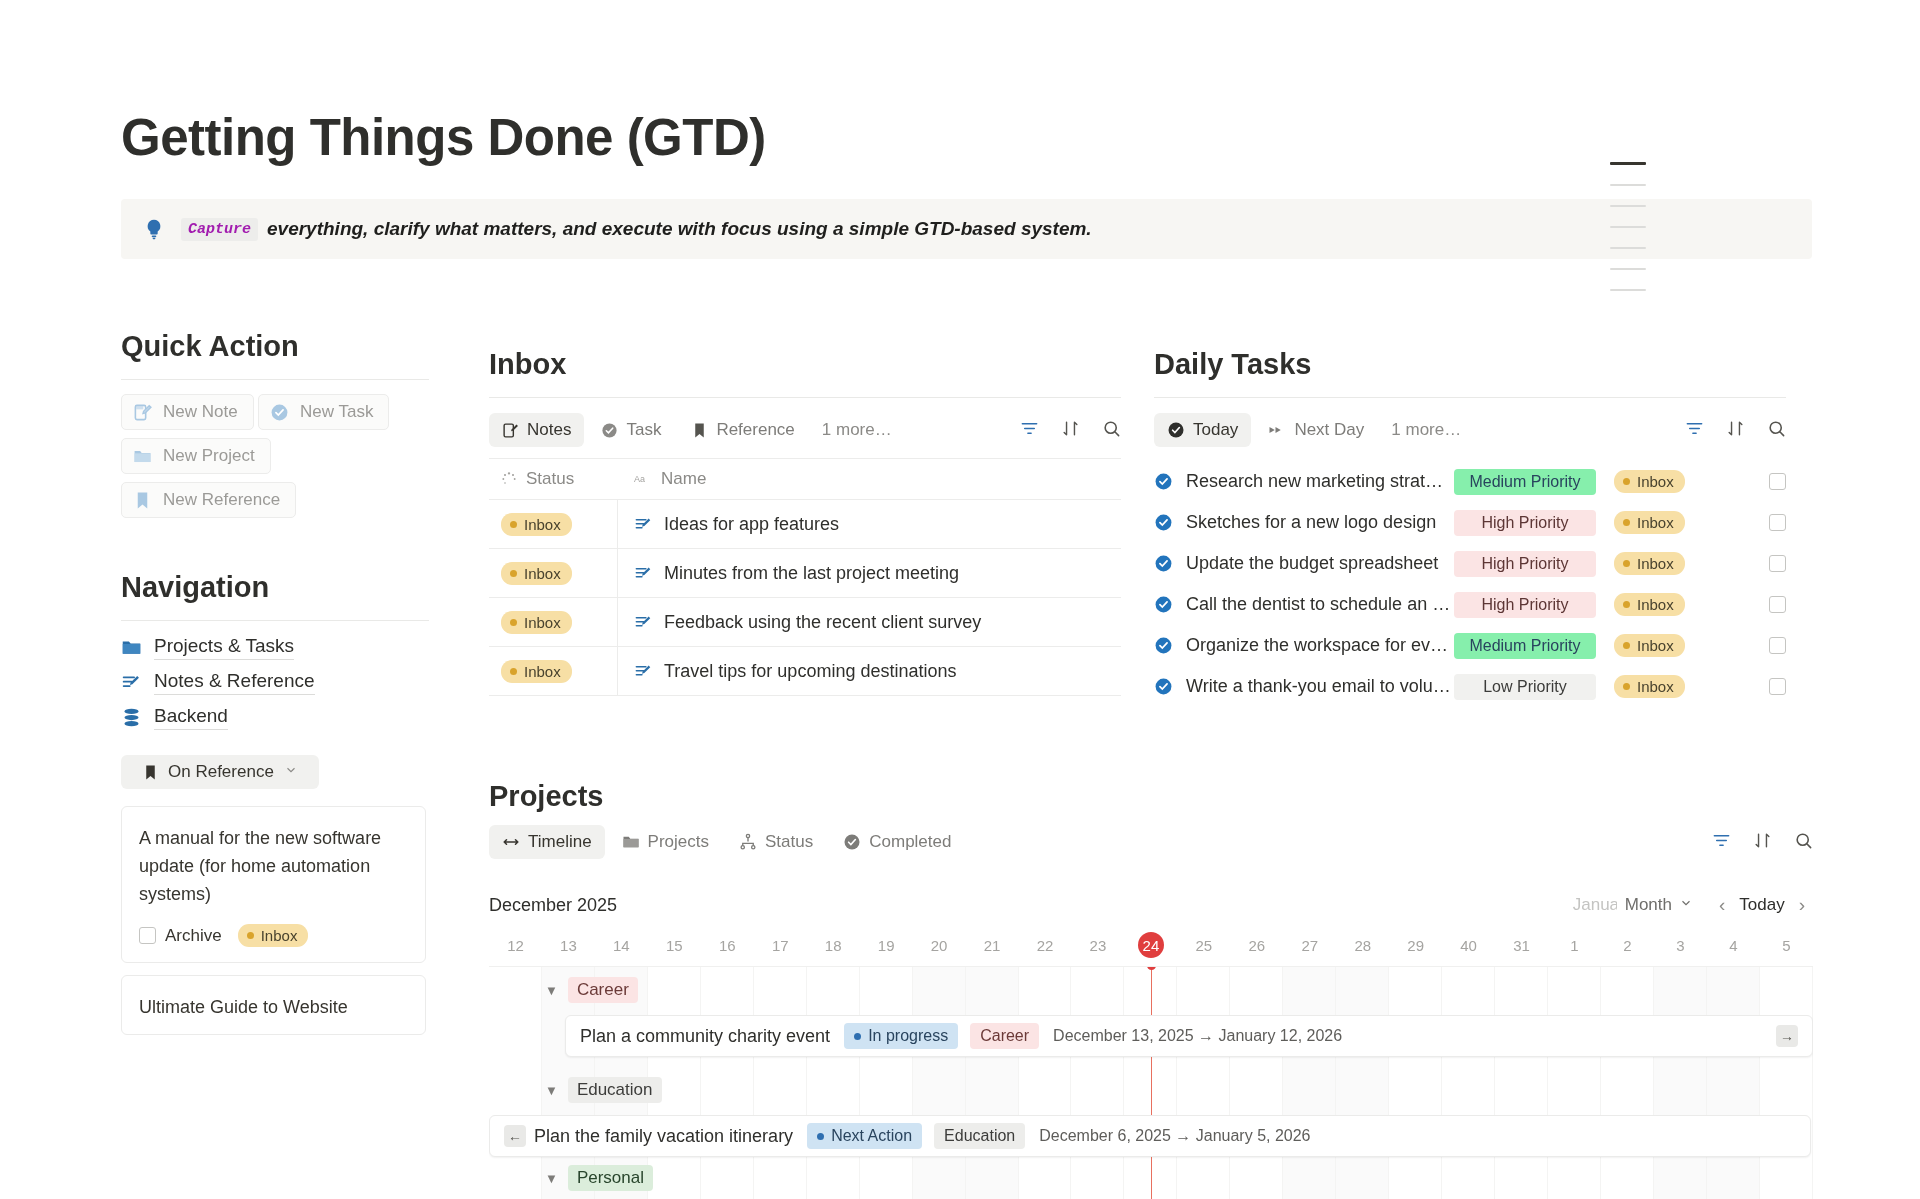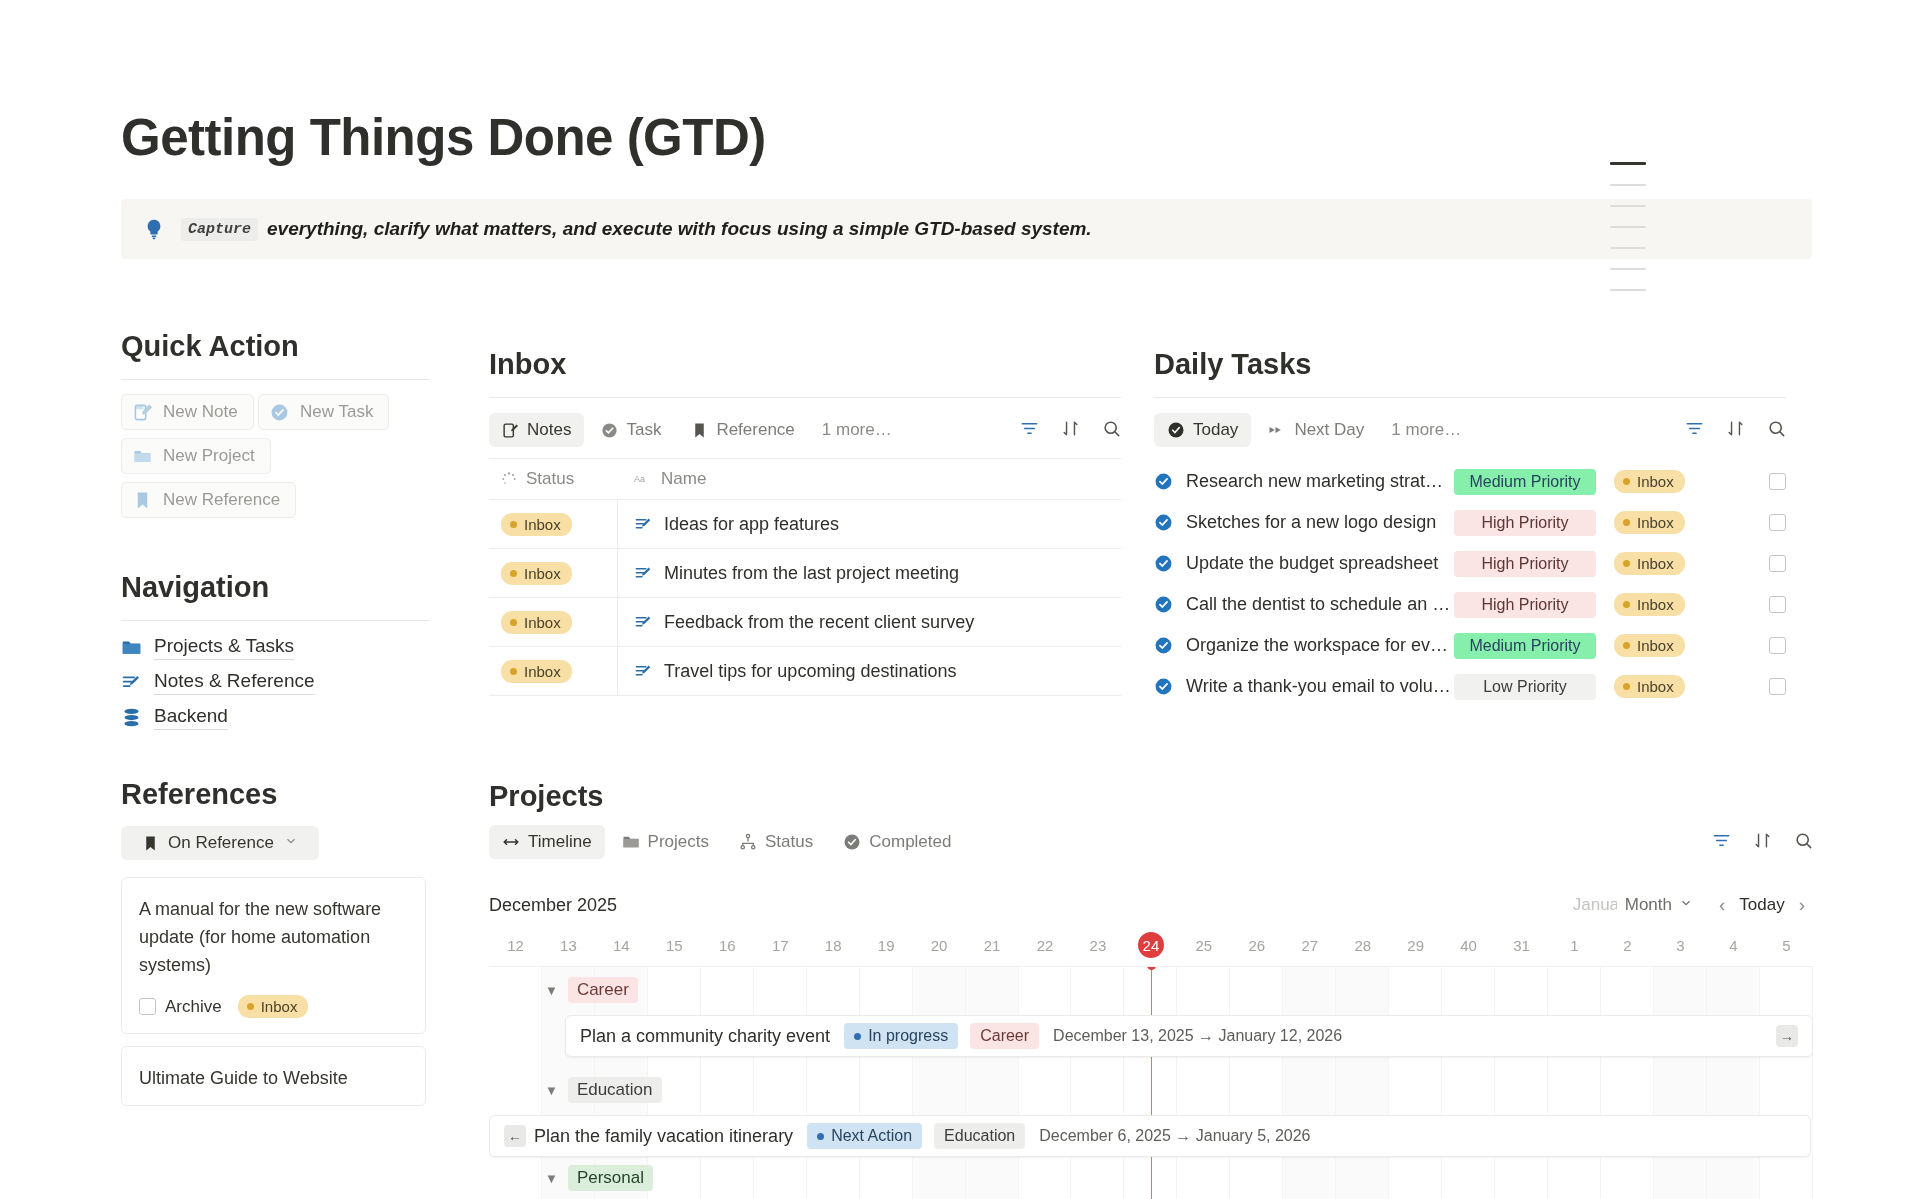--- a/index.html
+++ b/index.html
@@ -23,21 +23,21 @@
   .callout {
     position: absolute; left: 121px; top: 199px;
     width: 1691px; height: 60px;
     background: #f7f6f3; border-radius: 4px;
     display: flex; align-items: center; padding: 0 22px;
   }
   .callout-icon { width: 22px; height: 22px; margin-right: 16px; flex: none; }
   .callout-code {
     font-family: "Liberation Mono", monospace;
     font-size: 15px; font-weight: bold; font-style: italic;
-    background: #ededeb; color: #404040;
+    background: #ededeb; color: #a21caf;
     padding: 3px 7px; border-radius: 3px; margin-right: 9px;
   }
   .callout-text { font-size: 19px; font-weight: bold; font-style: italic; color: #1f1f1d; }
 
   
   .h2 { font-size: 29px; font-weight: bold; color: #2f2f2c; }
   .rule { height: 1px; background: #e9e9e7; }
 
   
   .col-left { position: absolute; left: 121px; top: 330px; width: 308px; }
@@ -309,21 +309,20 @@
           <svg width="21" height="21" viewBox="0 0 24 24" fill="#2a6ea8">
             <ellipse cx="12" cy="5" rx="8" ry="3"></ellipse>
               <ellipse cx="12" cy="12" rx="8" ry="3"></ellipse>
               <ellipse cx="12" cy="19" rx="8" ry="3"></ellipse>
           </svg>
         </span>
         <span class="lbl">Backend</span>
       </div>
     </div>
 
-    <div class="h2 ref-head">References</div>
     <div class="ref-pill">
       <span class="ic">
         <svg width="17" height="17" viewBox="0 0 24 24">
             <path d="M6 2h12v20l-6-5-6 5z" fill="#37352f"></path>
           </svg>
       </span>
       <span>On Reference</span>
       <span class="chev">
         <svg width="14" height="14" viewBox="0 0 24 24" fill="none" stroke="#8b8a87" stroke-width="2">
             <path d="M6 9l6 6 6-6"></path>
@@ -468,21 +467,21 @@
             <span>Inbox</span>
           </span>
         </div>
         <div class="td-name">
           <span class="ic">
             <svg width="19" height="19" viewBox="0 0 24 24" stroke="#2a6ea8" stroke-width="2" fill="none" stroke-linecap="round">
                 <path d="M3 6h12M3 11h9M3 16h7"></path>
                 <path d="M20.5 6.5l-7.5 7.5-2.8.8.8-2.8 7.5-7.5z" fill="#2a6ea8" stroke="none"></path>
               </svg>
           </span>
-          <span>Feedback from the recent client survey</span>
+          <span>Feedback using the recent client survey</span>
         </div>
       </div>
 
       <div class="tbl-row">
         <div class="td-status">
           <span class="badge-inbox">
             <span class="dot"></span>
             <span>Inbox</span>
           </span>
         </div>

